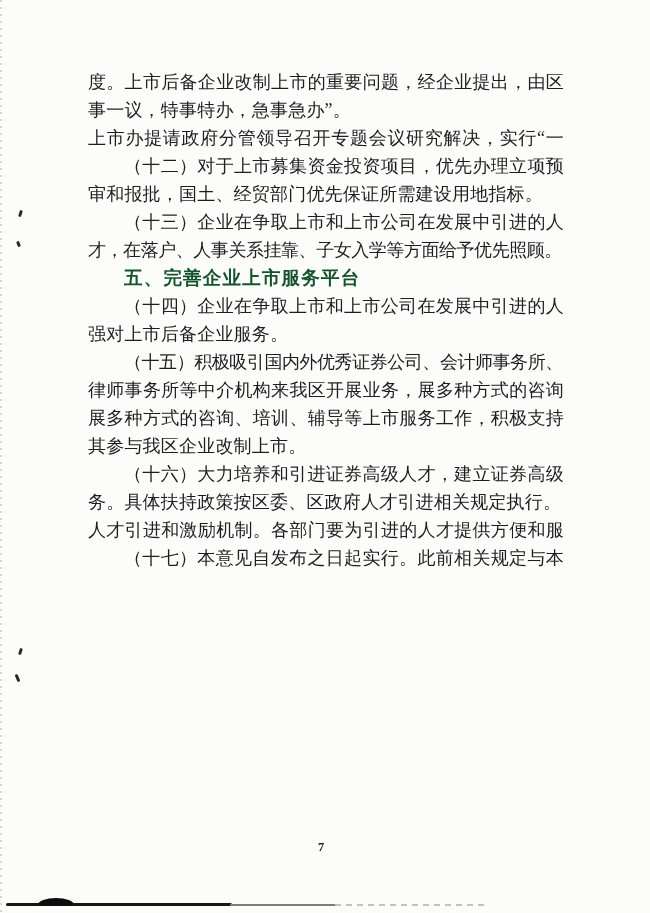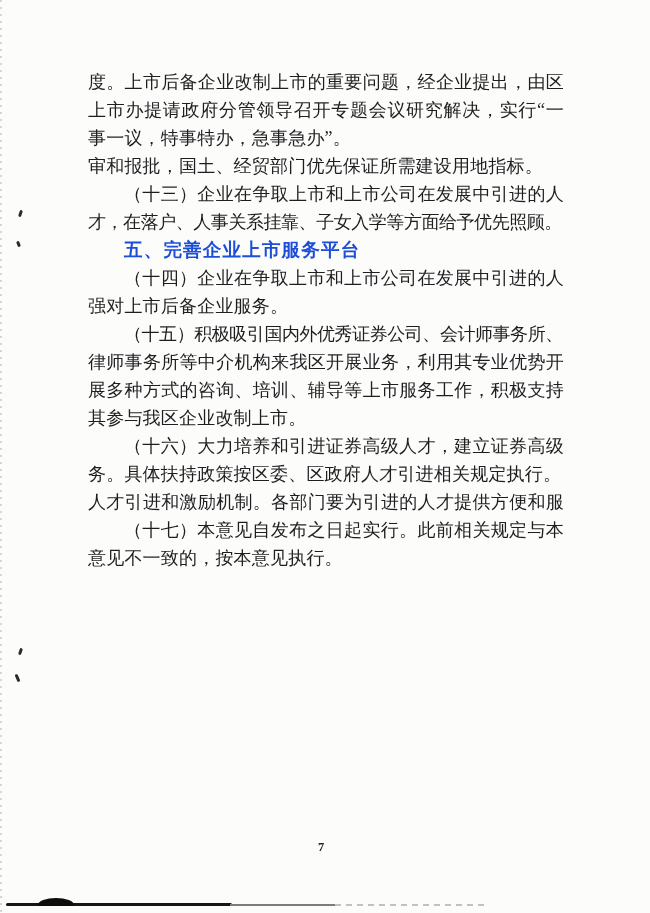--- a/index.html
+++ b/index.html
@@ -44,21 +44,21 @@
     white-space: normal;
   }
   .full { text-align: justify; text-align-last: justify; }
   .indent { text-indent: 36px; }
   .tight { letter-spacing: -0.45px; }
   .heading {
     font-weight: 700;
     font-size: 18.5px;
     letter-spacing: 1.2px;
     font-family: Liberation Serif, serif;
-    color: #1d4ed8;
+    color: #14532d;
   }
 
   
   .pagenum {
     position: absolute; left: 306px; top: 840px; width: 30px;
     text-align: center;
     font-size: 12.5px; font-weight: 600; color: #222;
     font-family: "Liberation Serif", "DejaVu Serif", serif;
   }
 
@@ -89,37 +89,37 @@
 
   <div class="edge-line"></div>
 
   <div class="speck s1"></div>
   <div class="speck s2"></div>
   <div class="speck s3"></div>
   <div class="speck s4"></div>
 
   <main class="textblock">
     <p class="ln full">度。上市后备企业改制上市的重要问题，经企业提出，由区</p>
+    <p class="ln">事一议，特事特办，急事急办”。</p>
     <p class="ln full">上市办提请政府分管领导召开专题会议研究解决，实行“一</p>
-    <p class="ln">事一议，特事特办，急事急办”。</p>
+    <p class="ln full indent">（十二）对于上市募集资金投资项目，优先办理立项预</p>
     <p class="ln">审和报批，国土、经贸部门优先保证所需建设用地指标。</p>
     <p class="ln full indent">（十三）企业在争取上市和上市公司在发展中引进的人</p>
     <p class="ln tight">才，在落户、人事关系挂靠、子女入学等方面给予优先照顾。</p>
     <p class="ln heading indent">五、完善企业上市服务平台</p>
     <p class="ln full indent">（十四）企业在争取上市和上市公司在发展中引进的人</p>
     <p class="ln">强对上市后备企业服务。</p>
     <p class="ln tight indent">（十五）积极吸引国内外优秀证券公司、会计师事务所、</p>
-    <p class="ln full">律师事务所等中介机构来我区开展业务，利用其专业优势开</p>
+    <p class="ln full">律师事务所等中介机构来我区开展业务，展多种方式的咨询</p>
     <p class="ln full">展多种方式的咨询、培训、辅导等上市服务工作，积极支持</p>
     <p class="ln">其参与我区企业改制上市。</p>
     <p class="ln full indent">（十六）大力培养和引进证券高级人才，建立证券高级</p>
     <p class="ln">务。具体扶持政策按区委、区政府人才引进相关规定执行。</p>
     <p class="ln full">人才引进和激励机制。各部门要为引进的人才提供方便和服</p>
     <p class="ln full indent">（十七）本意见自发布之日起实行。此前相关规定与本</p>
-    <p class="ln">意见不一致的，按本意见执行。</p>
   </main>
 
   <div class="pagenum">7</div>
 
   <div class="bottom-line"></div>
   <div class="bottom-blob"></div>
   <div class="bottom-gray"></div>
   <div class="bottom-fade"></div>
 
 </div>

